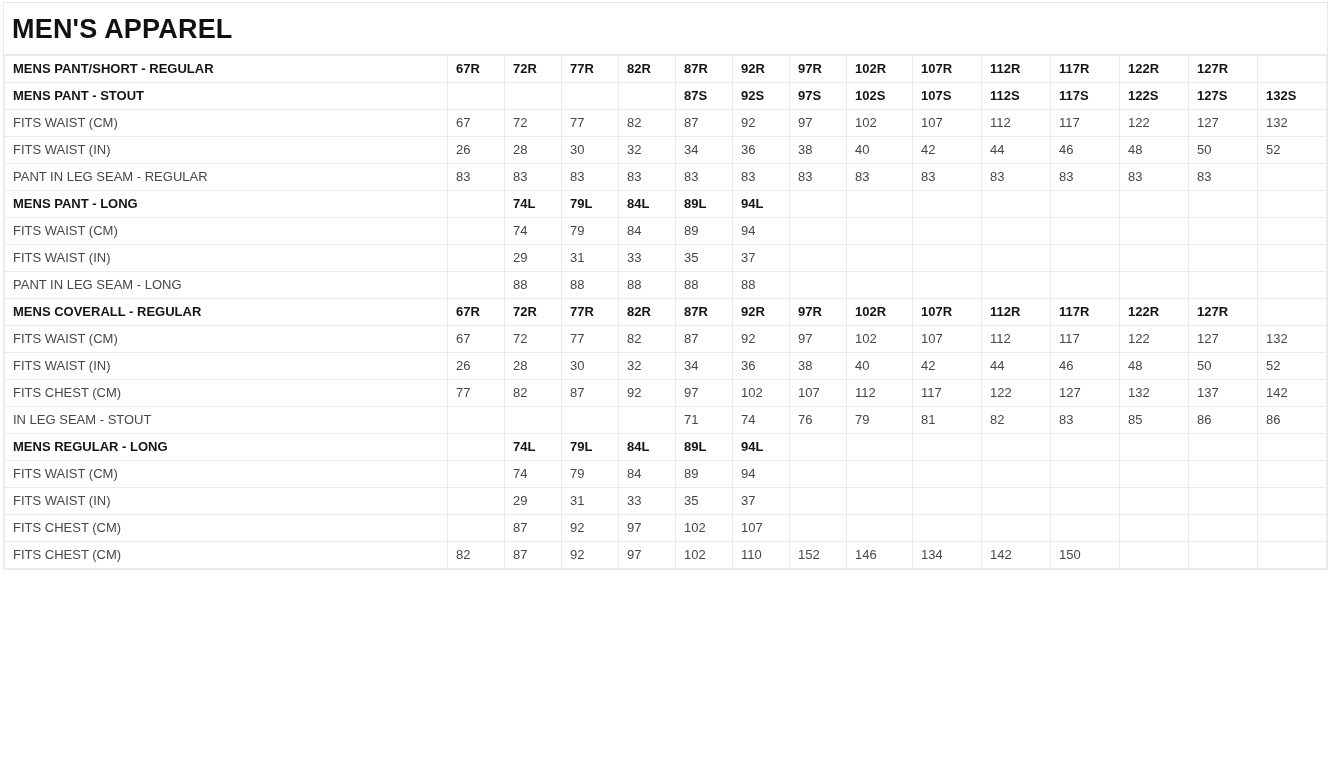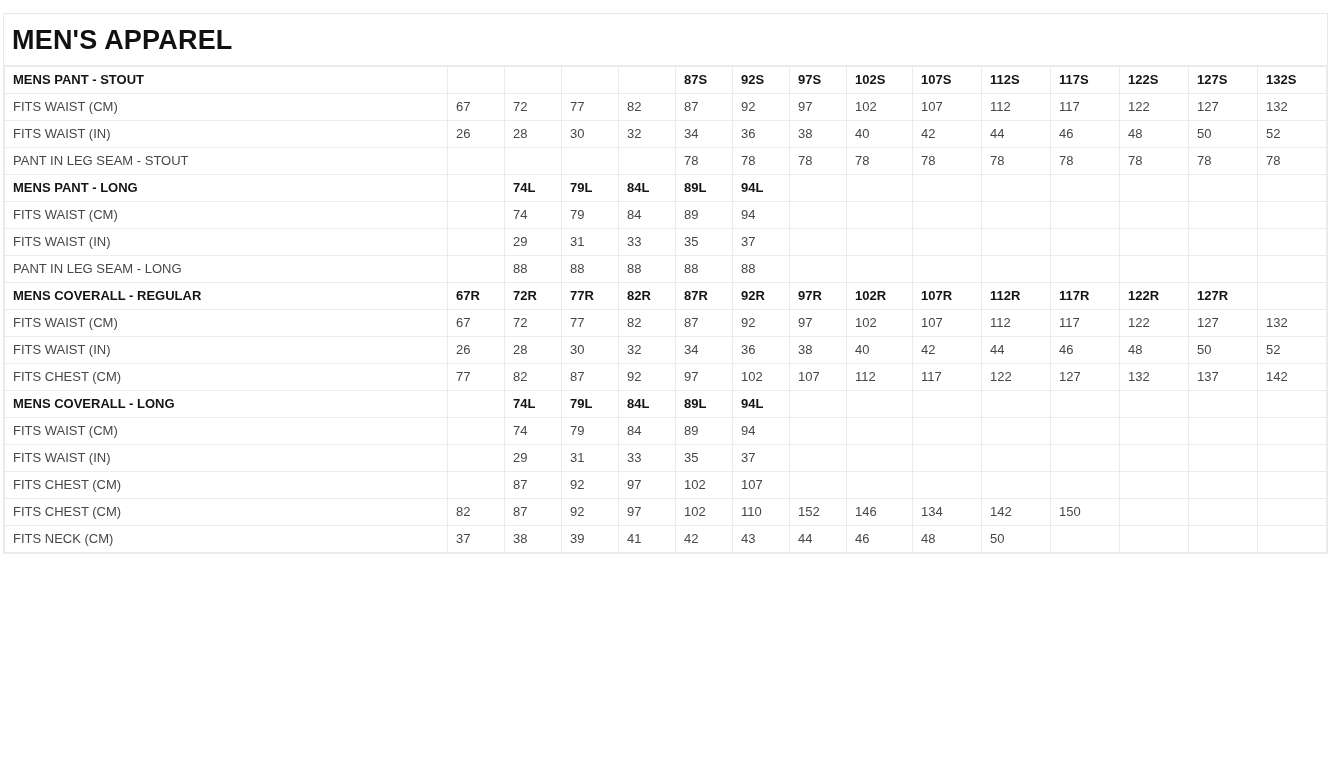--- a/index.html
+++ b/index.html
@@ -2,21 +2,21 @@
 <html><head>
 <meta charset="utf-8">
 <style>
   * { box-sizing: border-box; margin: 0; padding: 0; }
   html, body {
     background: #ffffff;
     font-family: "Liberation Sans", "DejaVu Sans", sans-serif;
     width: 1331px;
   }
   .sheet {
-    margin: 13px 3px;
+    margin: 2px 3px;
     border: 1px solid #e9e9e9;
     background: #ffffff;
   }
   .page-title {
     font-size: 27px;
     font-weight: 700;
     color: #111111;
     letter-spacing: 0.2px;
     padding: 11px 8px 9px 8px;
     border-bottom: 1px solid #e9e9e9;
@@ -67,20 +67,37 @@
         <col class="c-narrow">
         <col class="c-mid">
         <col class="c-wide">
         <col class="c-wide">
         <col class="c-wide">
         <col class="c-wide">
         <col class="c-wide">
         <col class="c-wide">
       </colgroup>
     <tbody id="chart-rows">
+        <tr class="header-row">
+          <th scope="row">MENS PANT/SHORT - REGULAR</th>
+          <td>67R</td>
+          <td>72R</td>
+          <td>77R</td>
+          <td>82R</td>
+          <td>87R</td>
+          <td>92R</td>
+          <td>97R</td>
+          <td>102R</td>
+          <td>107R</td>
+          <td>112R</td>
+          <td>117R</td>
+          <td>122R</td>
+          <td>127R</td>
+          <td></td>
+        </tr>
         <tr class="header-row">
           <th scope="row">MENS PANT - STOUT</th>
           <td></td>
           <td></td>
           <td></td>
           <td></td>
           <td>87S</td>
           <td>92S</td>
           <td>97S</td>
           <td>102S</td>
@@ -119,35 +136,35 @@
           <td>38</td>
           <td>40</td>
           <td>42</td>
           <td>44</td>
           <td>46</td>
           <td>48</td>
           <td>50</td>
           <td>52</td>
         </tr>
         <tr class="data-row">
-          <th scope="row">PANT IN LEG SEAM - STOUT</th>
-          <td></td>
-          <td></td>
-          <td></td>
-          <td></td>
-          <td>78</td>
-          <td>78</td>
-          <td>78</td>
-          <td>78</td>
-          <td>78</td>
-          <td>78</td>
-          <td>78</td>
-          <td>78</td>
-          <td>78</td>
-          <td>78</td>
+          <th scope="row">PANT IN LEG SEAM - REGULAR</th>
+          <td>83</td>
+          <td>83</td>
+          <td>83</td>
+          <td>83</td>
+          <td>83</td>
+          <td>83</td>
+          <td>83</td>
+          <td>83</td>
+          <td>83</td>
+          <td>83</td>
+          <td>83</td>
+          <td>83</td>
+          <td>83</td>
+          <td></td>
         </tr>
         <tr class="header-row">
           <th scope="row">MENS PANT - LONG</th>
           <td></td>
           <td>74L</td>
           <td>79L</td>
           <td>84L</td>
           <td>89L</td>
           <td>94L</td>
           <td></td>
@@ -271,22 +288,39 @@
           <td>102</td>
           <td>107</td>
           <td>112</td>
           <td>117</td>
           <td>122</td>
           <td>127</td>
           <td>132</td>
           <td>137</td>
           <td>142</td>
         </tr>
+        <tr class="data-row">
+          <th scope="row">IN LEG SEAM - STOUT</th>
+          <td></td>
+          <td></td>
+          <td></td>
+          <td></td>
+          <td>71</td>
+          <td>74</td>
+          <td>76</td>
+          <td>79</td>
+          <td>81</td>
+          <td>82</td>
+          <td>83</td>
+          <td>85</td>
+          <td>86</td>
+          <td>86</td>
+        </tr>
         <tr class="header-row">
-          <th scope="row">MENS COVERALL - LONG</th>
+          <th scope="row">MENS REGULAR - LONG</th>
           <td></td>
           <td>74L</td>
           <td>79L</td>
           <td>84L</td>
           <td>89L</td>
           <td>94L</td>
           <td></td>
           <td></td>
           <td></td>
           <td></td>
@@ -356,32 +390,15 @@
           <td>110</td>
           <td>152</td>
           <td>146</td>
           <td>134</td>
           <td>142</td>
           <td>150</td>
           <td></td>
           <td></td>
           <td></td>
         </tr>
-        <tr class="data-row">
-          <th scope="row">FITS NECK (CM)</th>
-          <td>37</td>
-          <td>38</td>
-          <td>39</td>
-          <td>41</td>
-          <td>42</td>
-          <td>43</td>
-          <td>44</td>
-          <td>46</td>
-          <td>48</td>
-          <td>50</td>
-          <td></td>
-          <td></td>
-          <td></td>
-          <td></td>
-        </tr>
       </tbody>
   </table>
 </div>
 
 </body></html>

